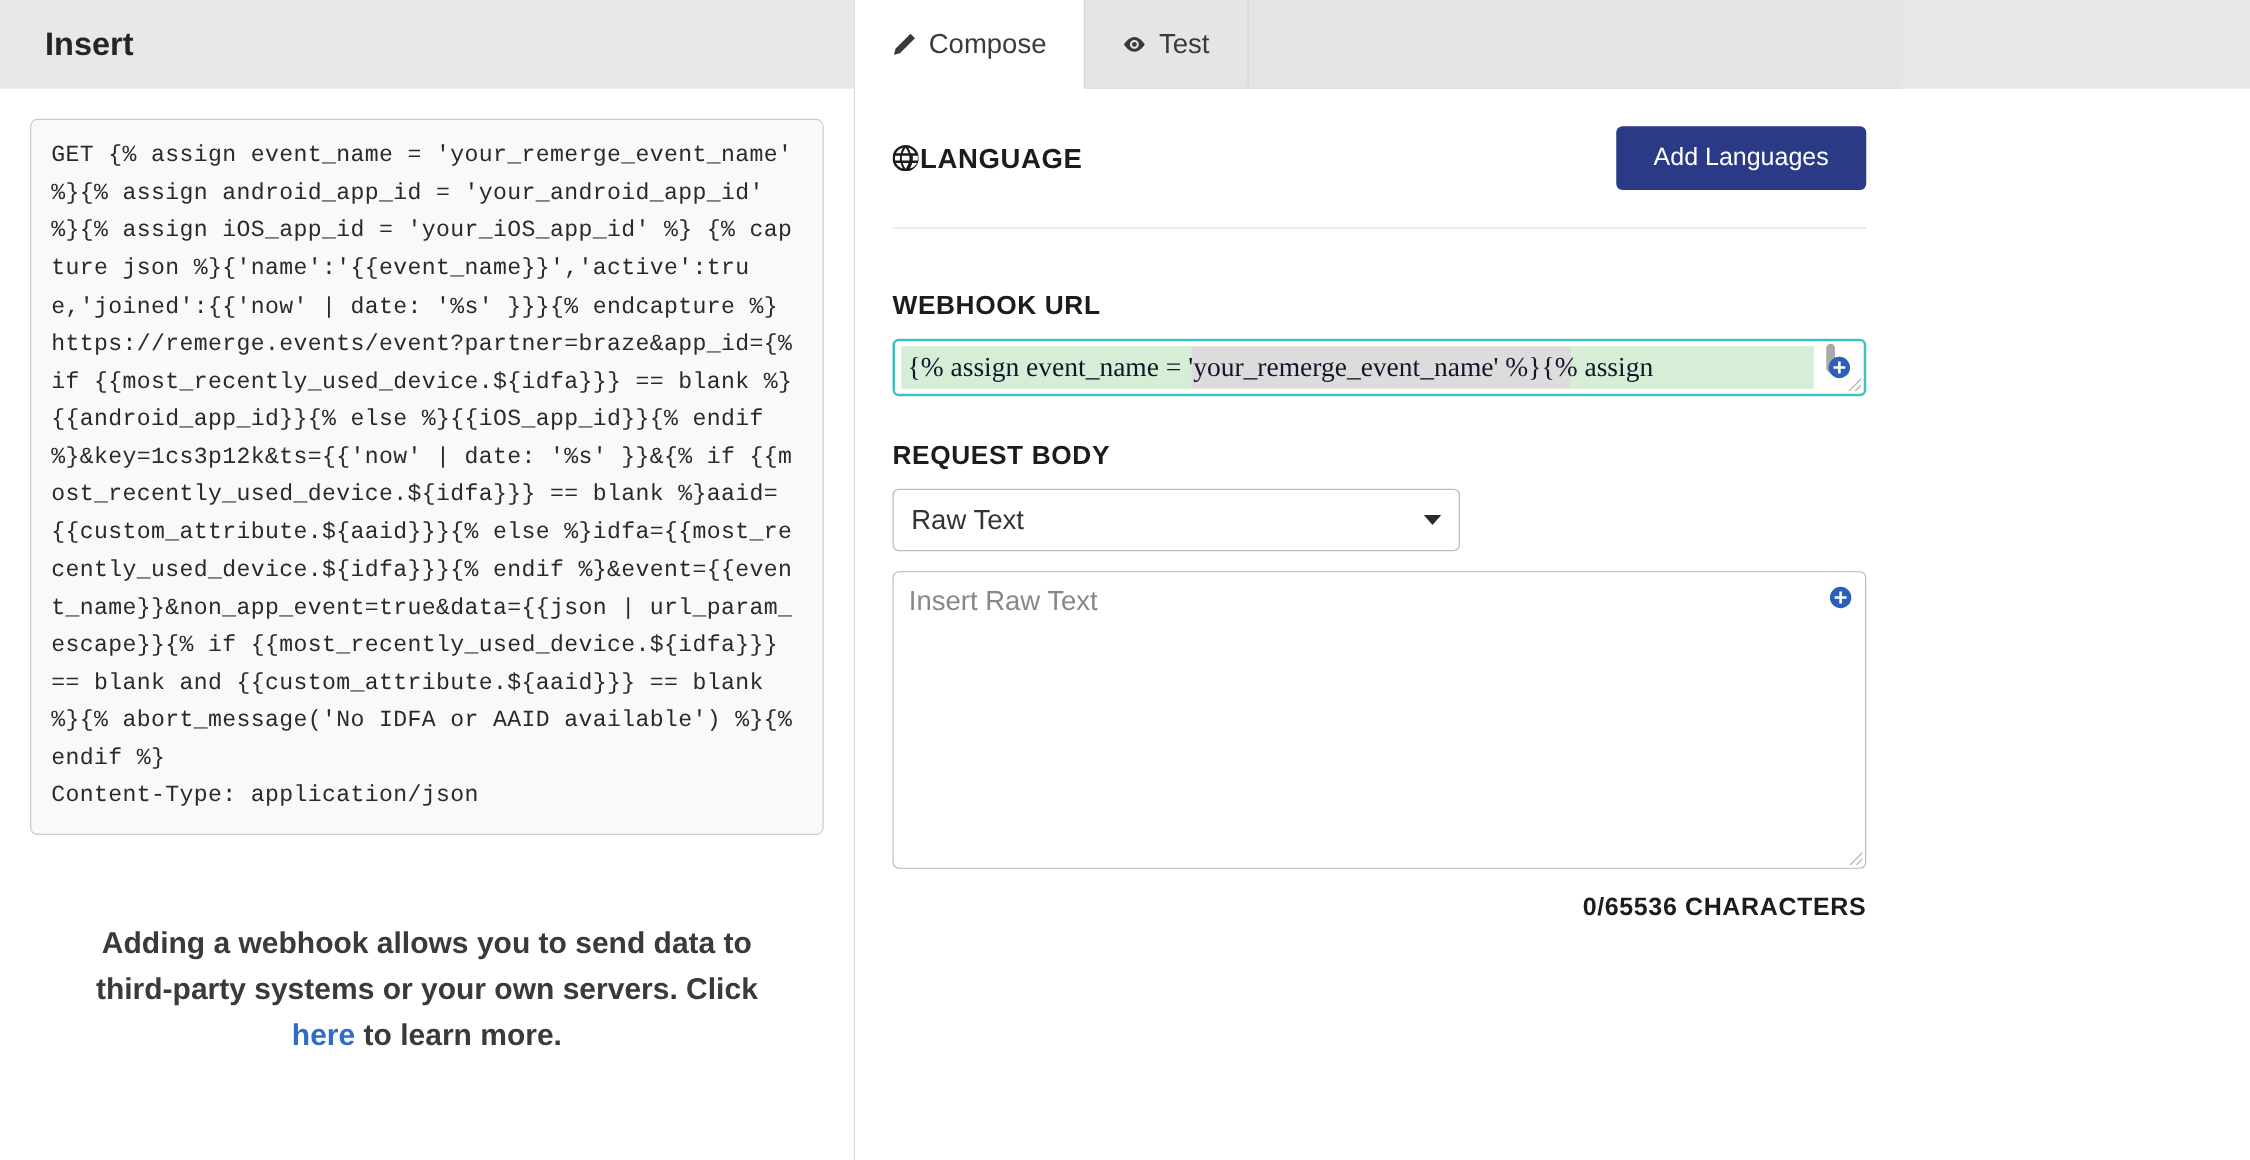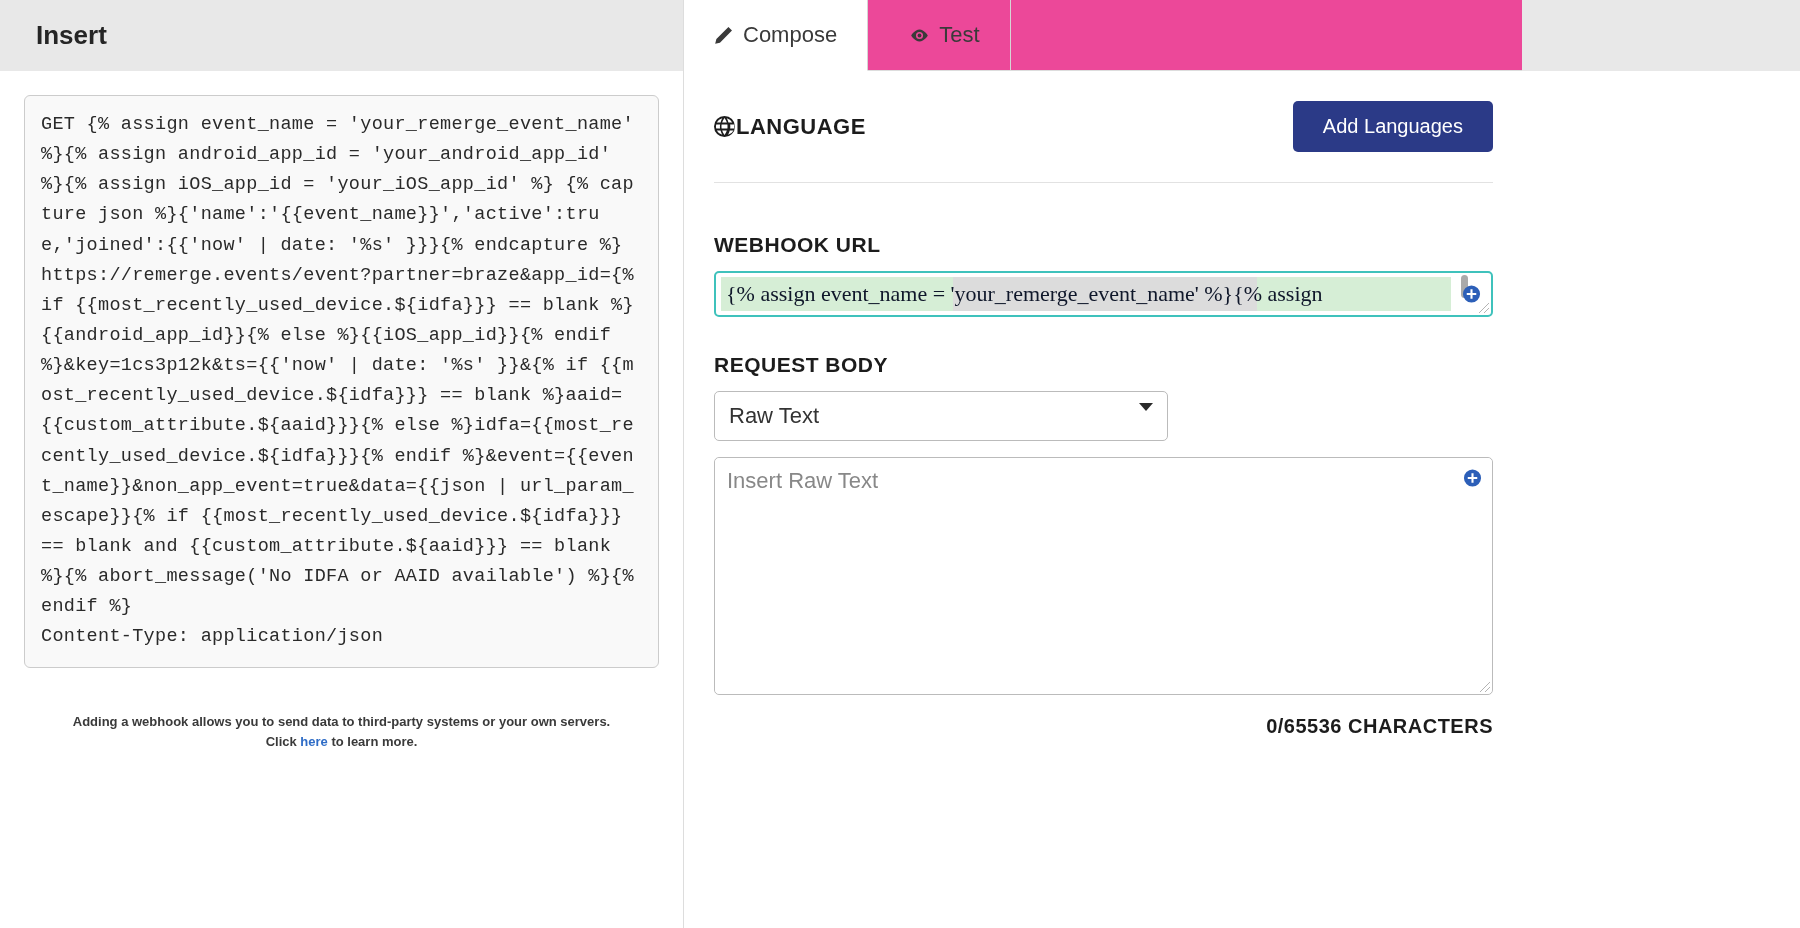--- a/index.html
+++ b/index.html
@@ -43,44 +43,43 @@
     padding: 14px 16px;
     font-family: Liberation Mono, monospace;
     font-size: 18.5px;
     line-height: 1.63;
     color: #2a2a2a;
     word-break: break-all;
     white-space: pre-wrap;
     letter-spacing: 0.3px;
   }
   .help-text {
-    margin-top: 44px;
+    margin-top: 68px;
     text-align: center;
-    font-size: 13px;
+    font-size: 24px;
     font-weight: 600;
     color: #3a3a3a;
     line-height: 1.55;
     padding: 0 40px;
   }
   .help-link {
     color: #2e6cc6;
     text-decoration: none;
   }
   .right-panel {
     flex: 1;
     display: flex;
     flex-direction: column;
     border-left: 1px solid #ddd;
   }
   .tabs {
     height: 71px;
-    background: #ec4899;
+    background: #e5e5e5;
     display: flex;
     border-bottom: 1px solid #ddd;
-    gap: 12px;
   }
   .tab {
     display: flex;
     align-items: center;
     gap: 10px;
     padding: 0 30px;
     font-size: 22px;
     color: #3a3a3a;
     font-weight: 500;
     border-right: 1px solid #d5d5d5;
@@ -218,21 +217,21 @@
   .select-box {
     width: 100%;
     border: 1px solid #bbb;
     border-radius: 5px;
     background: #fff;
     padding: 11px 14px;
     font-size: 22px;
     color: #333;
     display: flex;
     justify-content: space-between;
-    align-items: flex-start;
+    align-items: center;
     cursor: pointer;
   }
   .select-caret {
     width: 0;
     height: 0;
     border-left: 7px solid transparent;
     border-right: 7px solid transparent;
     border-top: 8px solid #2a2a2a;
   }
   .rawtext-wrap {

